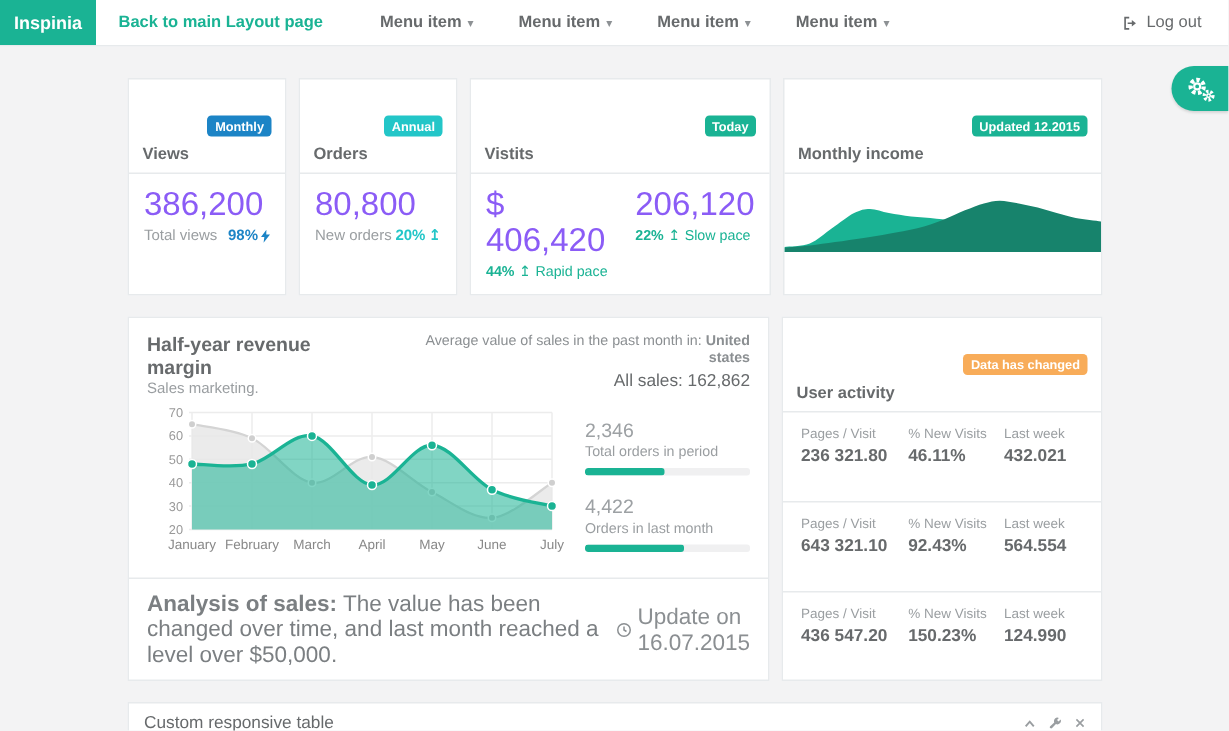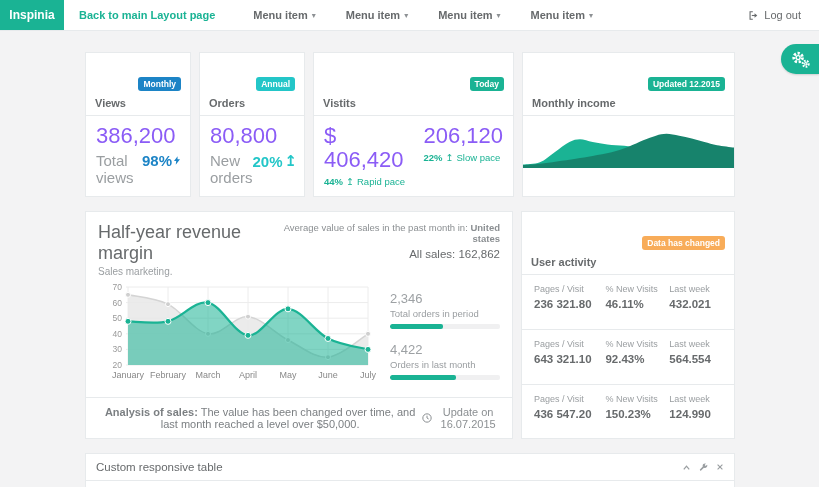--- a/index.html
+++ b/index.html
@@ -61,45 +61,45 @@
     border-radius:3px; white-space:nowrap;
   }
   .badge-blue { background:#1c84c6; }
   .badge-info { background:#23c6c8; }
   .badge-green { background:#1ab394; }
   .badge-orange { background:#f8ac59; }
   .card-body { padding:8px 10px 9px; }
   .big-num { font-size:22px; color:#8b5cf6; line-height:1.1; }
   .sub-row {
     display:flex; justify-content:space-between; align-items:flex-start;
-    margin-top:4px; font-size:15px; color:#9a9ea1;
+    margin-top:4px; font-size:10px; color:#9a9ea1;
   }
   .delta { font-weight:bold; display:flex; align-items:center; gap:2px; }
   .c-blue { color:#1c84c6; } .c-info { color:#23c6c8; } .c-green { color:#1ab394; }
   .visits-body { display:flex; gap:2px; padding:8px 10px 9px; }
   .visit-note { font-size:9.5px; margin-top:4px; display:flex; gap:3px; align-items:center; }
   .visit-note b { font-weight:bold; }
   .income-chart { display:block; }
   
   .rev-head { display:flex; justify-content:space-between; padding:10px 12px 0; }
-  .rev-title { font-weight:normal; font-size:18px; color:#676a6c; }
+  .rev-title { font-weight:bold; font-size:13px; color:#676a6c; }
   .rev-sub { font-size:10px; color:#9a9ea1; margin-top:2px; }
   .rev-right { text-align:right; }
   .avg-line { font-size:9.5px; color:#8b8f92; }
   .all-sales { font-size:11.5px; color:#676a6c; margin-top:4px; }
   .chart-row { display:flex; padding:4px 12px 0; }
   .rev-stats { flex:1; margin-left:14px; padding-top:10px; }
   .stat-val { font-size:13px; color:#9da1a4; }
   .stat-label { font-size:9.5px; color:#9a9ea1; margin:2px 0 5px; }
   .progress { height:5px; background:#f0f0f1; border-radius:2px; margin-bottom:13px; overflow:hidden; }
   .progress-bar { height:100%; background:#1ab394; border-radius:2px; }
   .rev-footer {
     margin-top:4px; border-top:1px solid #e7eaec; padding:8px 12px;
     display:flex; justify-content:space-between; align-items:center;
-    font-size:11px; color:#7b7f82;text-align:center;
+    font-size:15px; color:#7b7f82;
   }
   .update-note { display:flex; align-items:center; gap:4px; color:#8b8f92; }
   
   .ua-panel { width:214px; flex:none; display:flex; flex-direction:column; }
   .ua-row { padding:9px 12px 8px; border-bottom:1px solid #e7eaec; flex:1; }
   .ua-row:last-child { border-bottom:none; }
   .ua-grid { display:grid; grid-template-columns:38% 34% 28%; }
   .ua-label { font-size:9px; color:#9a9ea1; }
   .ua-val { font-size:11.5px; font-weight:bold; color:#676a6c; margin-top:4px; }
   

